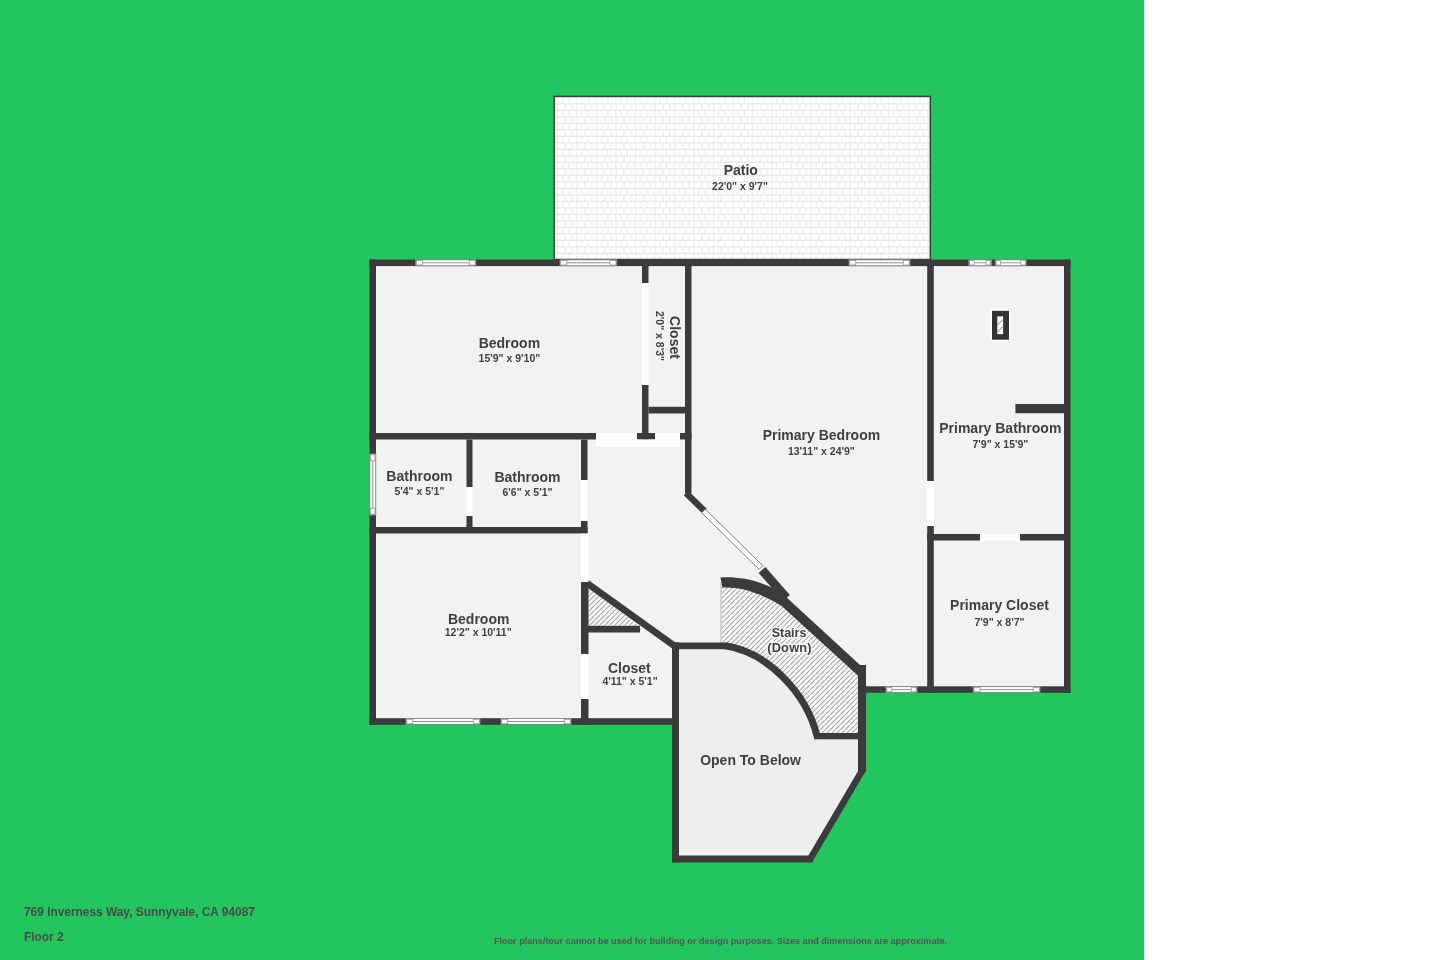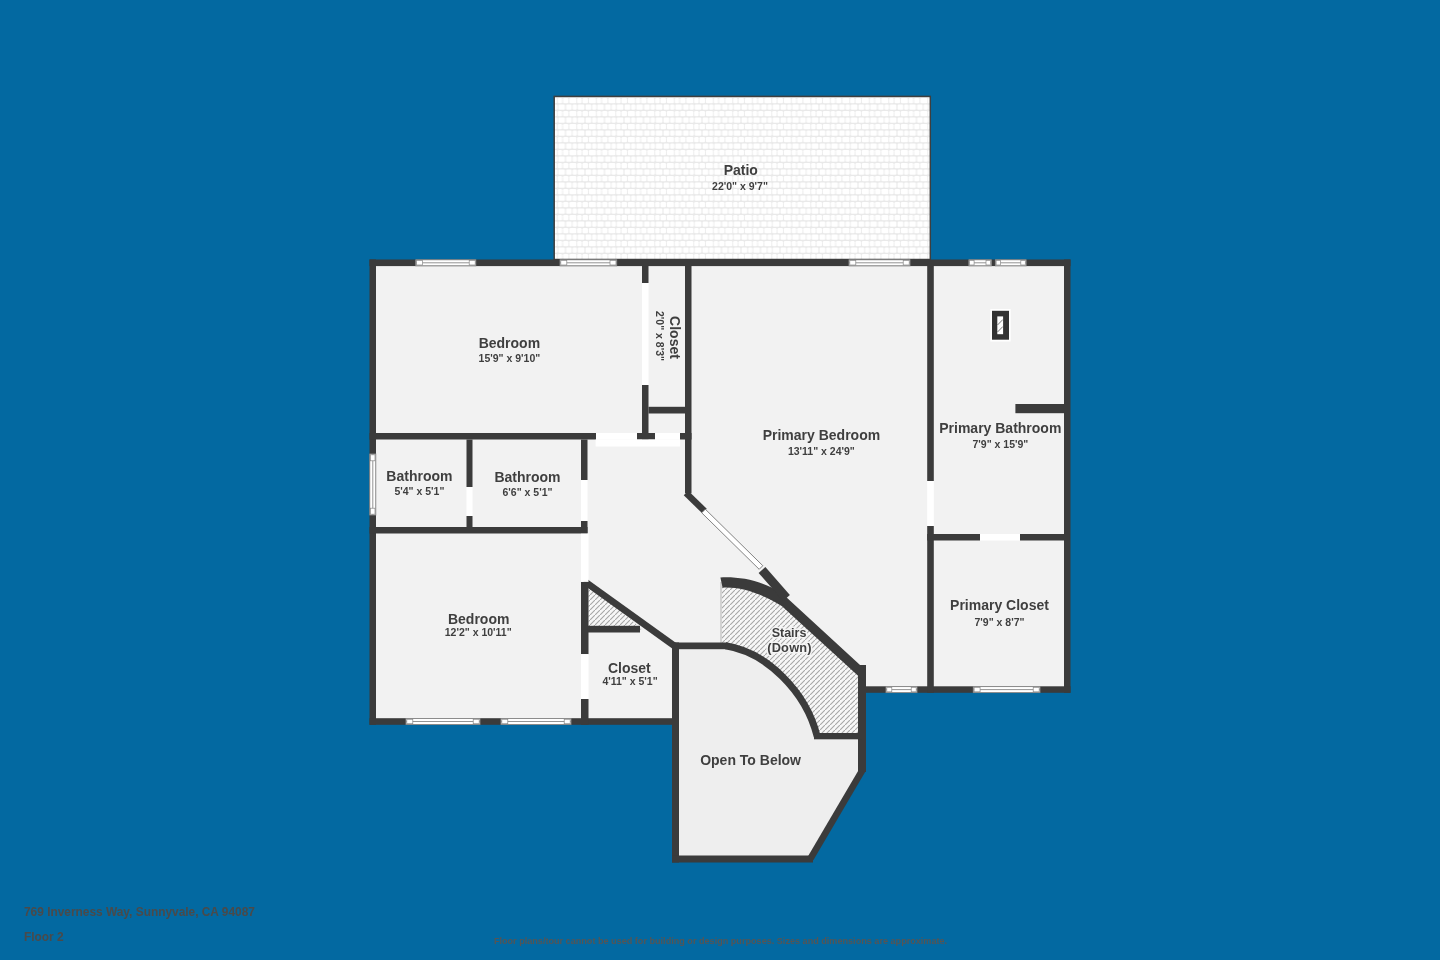--- a/index.html
+++ b/index.html
@@ -1,16 +1,16 @@
 <!DOCTYPE html>
 <html><head>
 <meta charset="utf-8">
 <style>
   html,body{margin:0;padding:0;background:#fff;}
-  #page{position:relative;width:1440px;height:960px;background:#0369a1;overflow:hidden;transform:translateZ(0);
+  #page{position:relative;width:1144px;height:960px;background:#22c55e;overflow:hidden;transform:translateZ(0);
         font-family:"Liberation Sans", sans-serif;text-decoration:underline;-webkit-font-smoothing:antialiased;}
   svg{position:absolute;left:0;top:0;opacity:0.999;}
 </style>
 </head>
 <body>
 <div id="page">
 <svg width="1440" height="960" viewBox="0 0 1440 960">
 <defs>
   <pattern id="brick" width="19.5" height="13" patternUnits="userSpaceOnUse">
     <rect x="0" y="0" width="19.5" height="13" fill="#e9e9e9"></rect>

